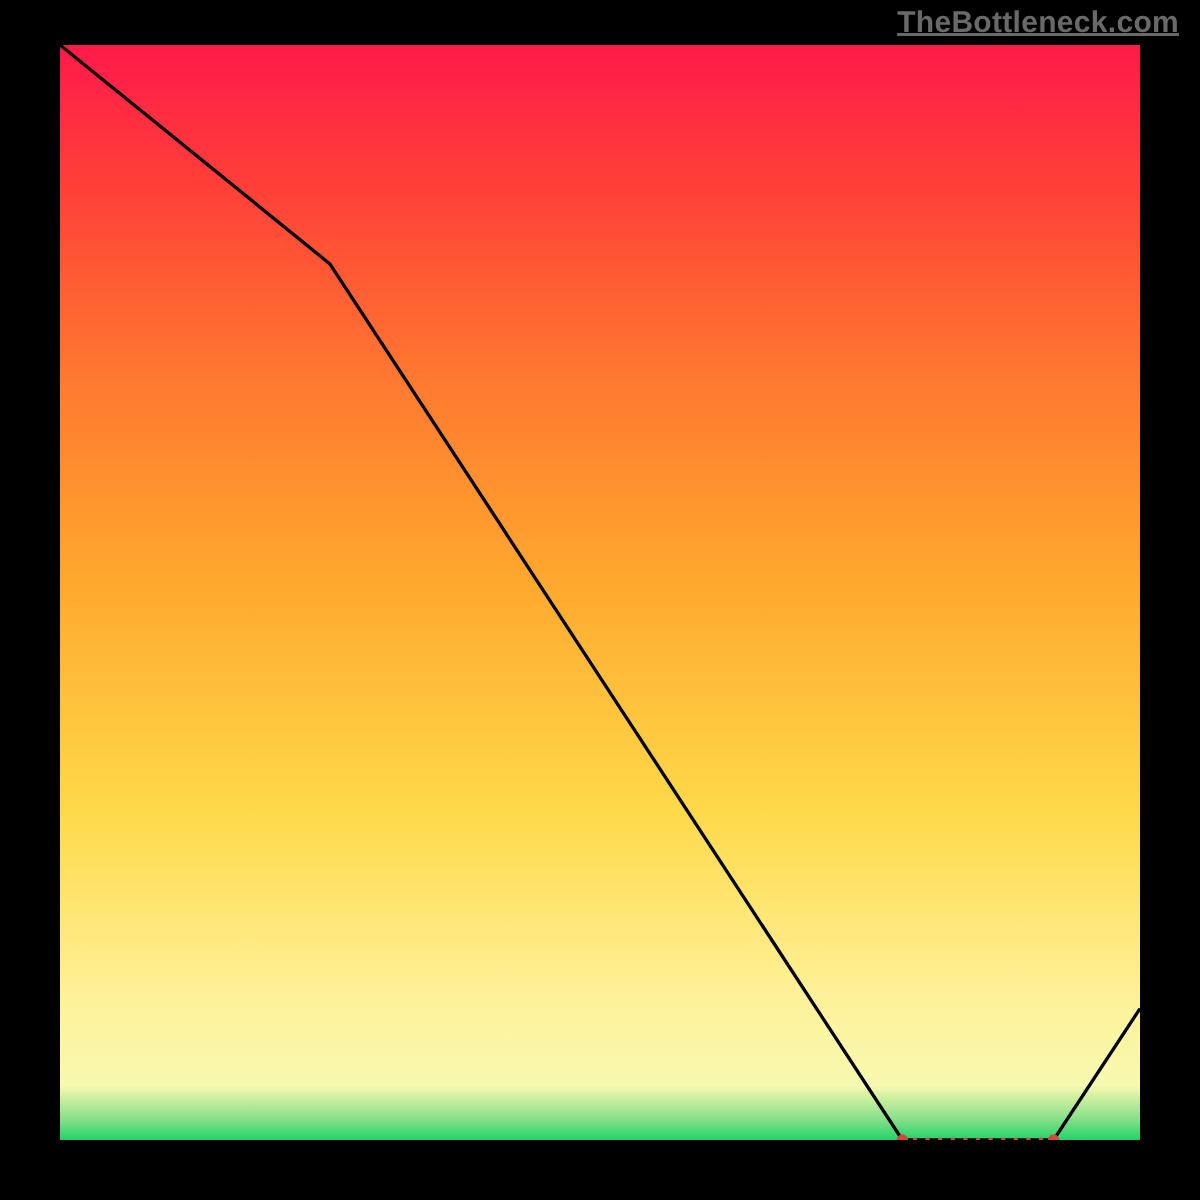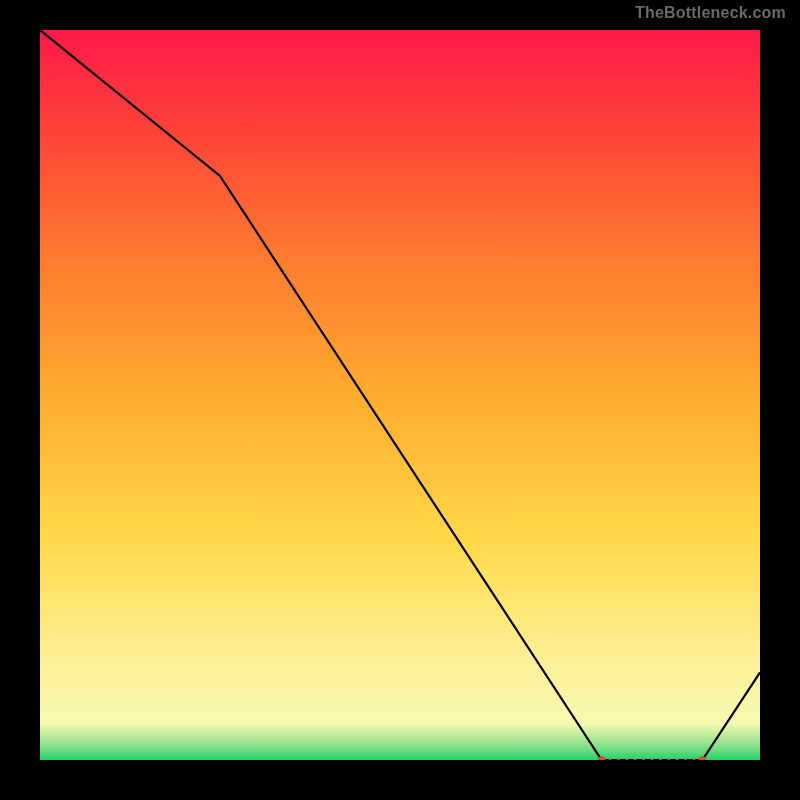--- a/index.html
+++ b/index.html
@@ -13,24 +13,25 @@
   }
   .wrap {
     position: relative;
     width: 800px;
     height: 800px;
   }
   .attribution {
     position: absolute;
     top: 4px;
     right: 14px;
-    font-size: 16px;
+    font-size: 20px;
     font-weight: 600;
     color: #696969;
     letter-spacing: 0.2px;
+    text-decoration: underline;
   }
   .plot {
     position: absolute;
     left: 40px;
     top: 30px;
     width: 720px;
     height: 730px;
   }
   .plot svg {
     display: block;

